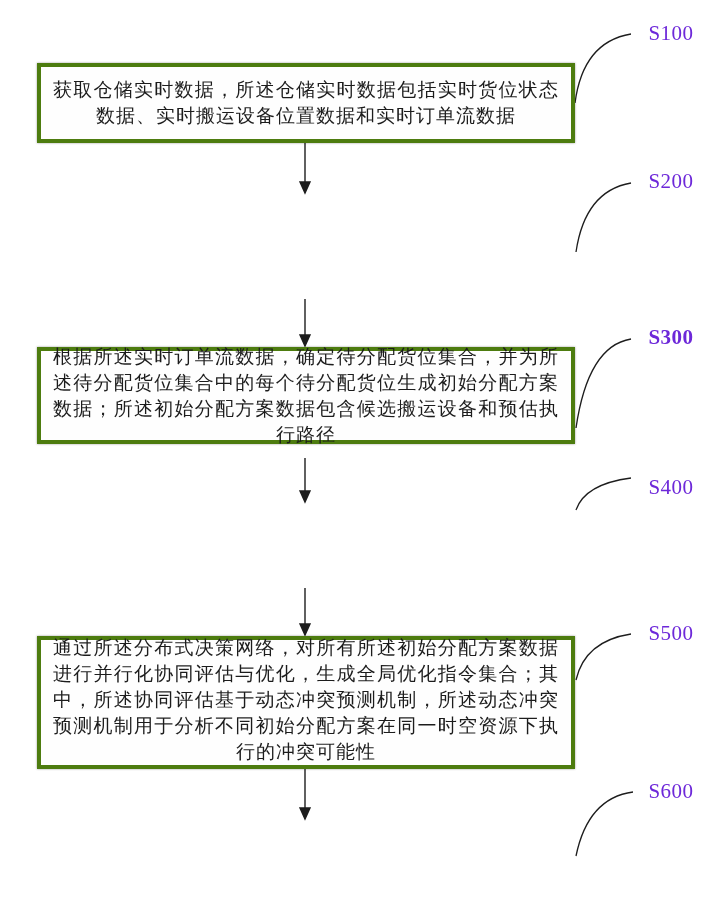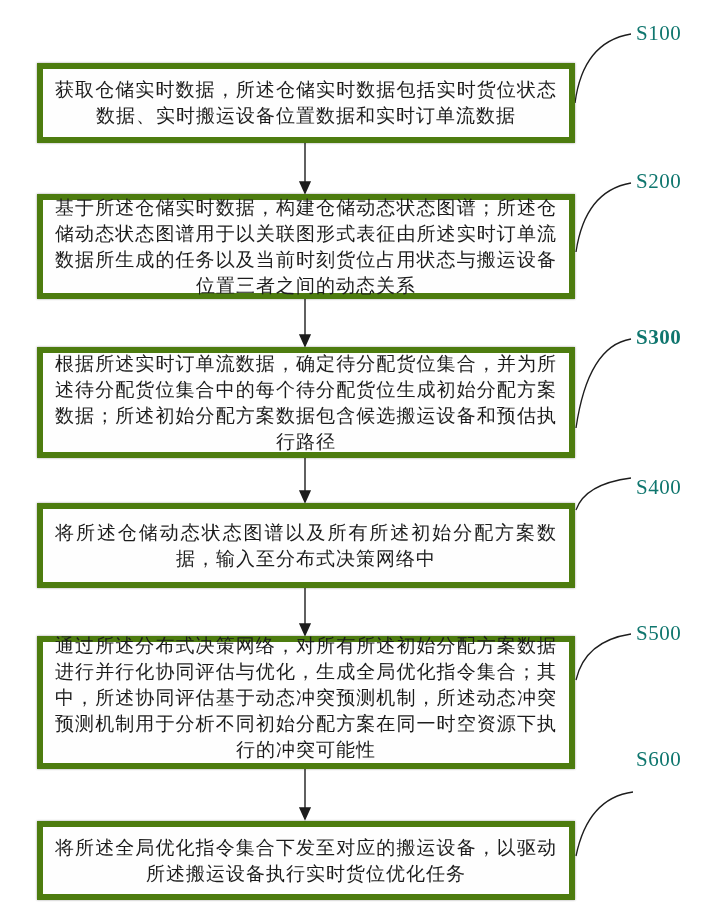--- a/index.html
+++ b/index.html
@@ -25,61 +25,61 @@
     position: absolute;
     left: 0; top: 0;
     width: 726px; height: 924px;
     pointer-events: none;
   }
   .step-box {
     position: absolute;
     left: 37px;
     width: 538px;
     box-sizing: border-box;
-    border: 6px solid #4d7c0f;
+    border: 4px solid #4d7c0f;
     background: #fefefe;
     box-shadow: 0 0 2px rgba(40,40,40,0.45);
     display: flex;
     align-items: center;
     justify-content: center;
   }
   .step-text {
     width: 100%;
     padding: 0 12px;
     font-size: 19px;
     line-height: 26px;
     letter-spacing: 1px;
     text-align: justify;
     text-align-last: center;
     color: #1c1c1c;
   }
   .box-1 { top: 63px;  height: 80px;  }
   .box-2 { top: 194px; height: 105px; }
-  .box-3 { top: 347px; height: 111px; }
+  .box-3 { top: 347px; height: 97px; }
   .box-4 { top: 503px; height: 85px;  }
   .box-5 { top: 636px; height: 133px; align-items: flex-end; }
   .box-6 { top: 821px; height: 79px;  }
   .step-label {
     position: absolute;
     left: 636px;
     width: 70px;
     height: 26px;
     font-size: 21px;
     line-height: 26px;
     letter-spacing: 0.5px;
-    color: #0f766e;
-    text-align: left;
+    color: #6d28d9;
+    text-align: center;
     white-space: nowrap;
   }
   .label-1 { top: 20px;  }
   .label-2 { top: 168px; }
   .label-3 { top: 324px; font-weight: bold; }
   .label-4 { top: 474px; }
   .label-5 { top: 620px; }
-  .label-6 { top: 746px; }
+  .label-6 { top: 778px; }
 </style>
 </head>
 <body>
 
 <div class="canvas">
 
   <svg class="connector-layer" viewBox="0 0 726 924" xmlns="http://www.w3.org/2000/svg">
 
     <g stroke="#1d1d1d" stroke-width="1.4" fill="#1d1d1d">
       <g>
@@ -110,34 +110,25 @@
       <path d="M 576,428 Q 588,346 631,339"></path>
       <path d="M 576,510 Q 585,484 631,478"></path>
       <path d="M 576,680 Q 585,641 631,634"></path>
       <path d="M 576,856 Q 588,798 633,792"></path>
     </g>
   </svg>
 
   <div class="step-box box-1">
     <div class="step-text">获取仓储实时数据，所述仓储实时数据包括实时货位状态数据、实时搬运设备位置数据和实时订单流数据</div>
   </div>
-  <div class="step-box box-2">
-    <div class="step-text">基于所述仓储实时数据，构建仓储动态状态图谱；所述仓储动态状态图谱用于以关联图形式表征由所述实时订单流数据所生成的任务以及当前时刻货位占用状态与搬运设备位置三者之间的动态关系</div>
-  </div>
   <div class="step-box box-3">
     <div class="step-text">根据所述实时订单流数据，确定待分配货位集合，并为所述待分配货位集合中的每个待分配货位生成初始分配方案数据；所述初始分配方案数据包含候选搬运设备和预估执行路径</div>
   </div>
-  <div class="step-box box-4">
-    <div class="step-text">将所述仓储动态状态图谱以及所有所述初始分配方案数据，输入至分布式决策网络中</div>
-  </div>
   <div class="step-box box-5">
     <div class="step-text">通过所述分布式决策网络，对所有所述初始分配方案数据进行并行化协同评估与优化，生成全局优化指令集合；其中，所述协同评估基于动态冲突预测机制，所述动态冲突预测机制用于分析不同初始分配方案在同一时空资源下执行的冲突可能性</div>
-  </div>
-  <div class="step-box box-6">
-    <div class="step-text">将所述全局优化指令集合下发至对应的搬运设备，以驱动所述搬运设备执行实时货位优化任务</div>
   </div>
 
   <div class="step-label label-1">S100</div>
   <div class="step-label label-2">S200</div>
   <div class="step-label label-3">S300</div>
   <div class="step-label label-4">S400</div>
   <div class="step-label label-5">S500</div>
   <div class="step-label label-6">S600</div>
 
 </div>

